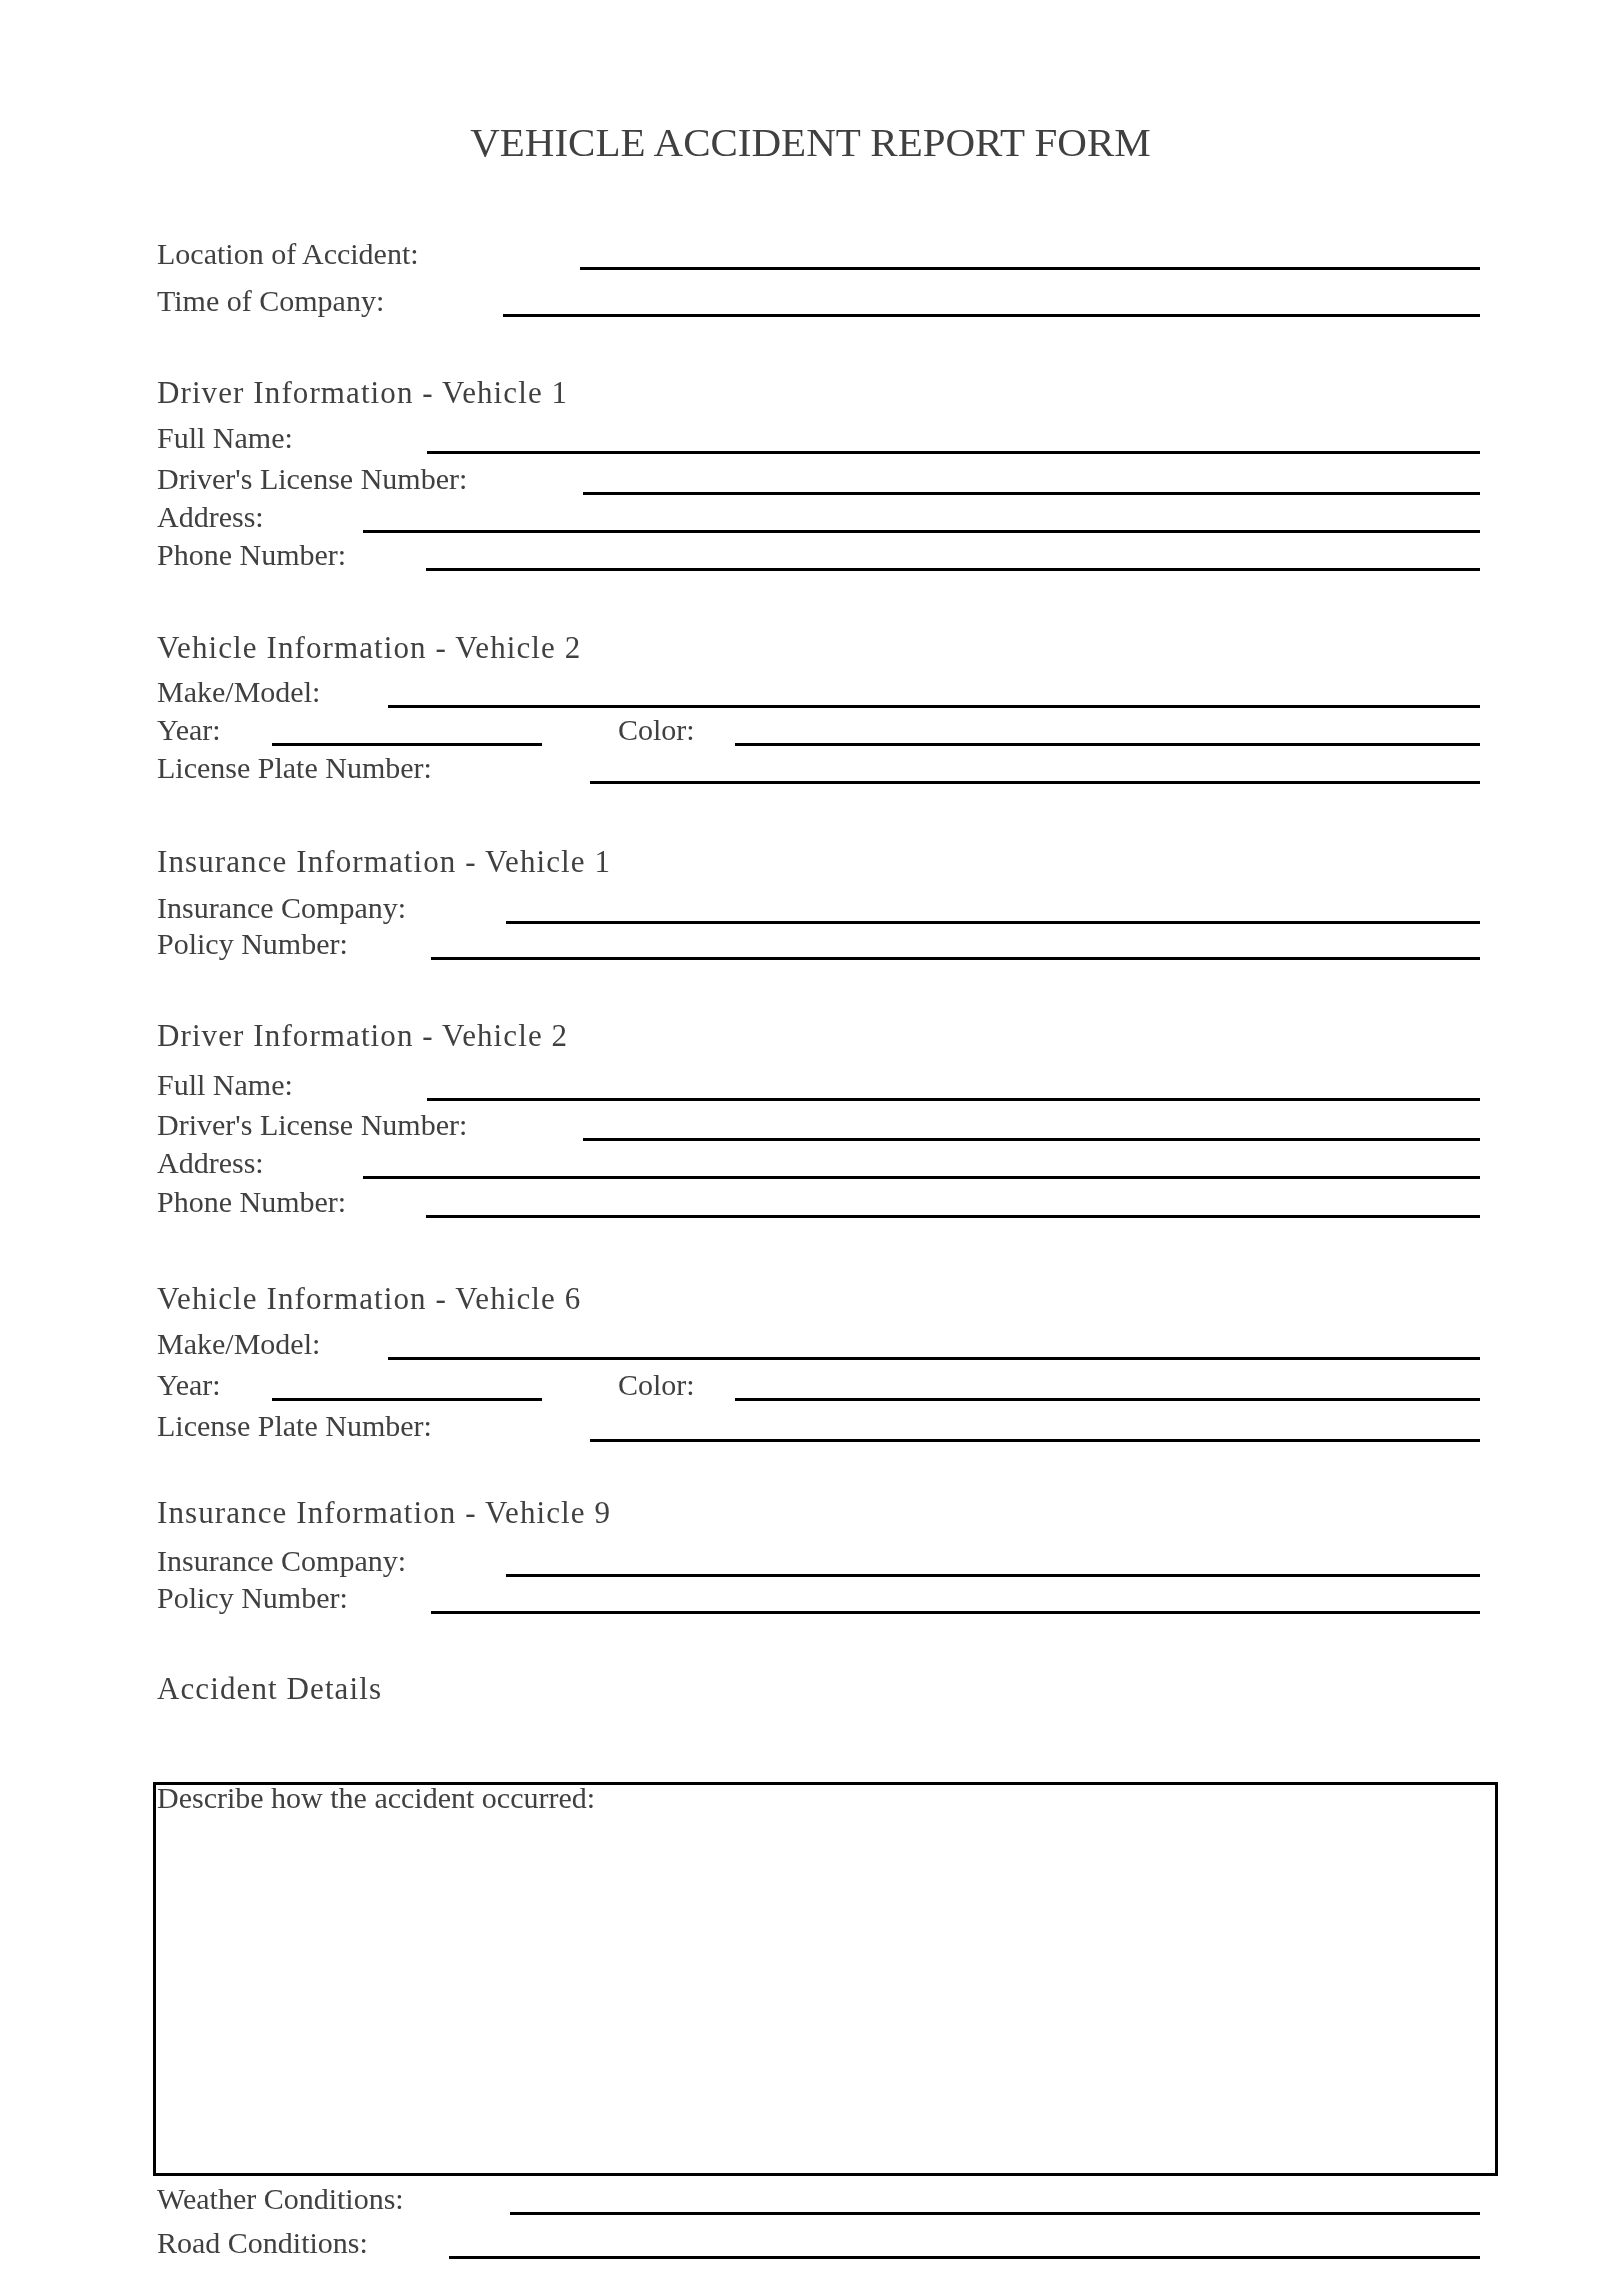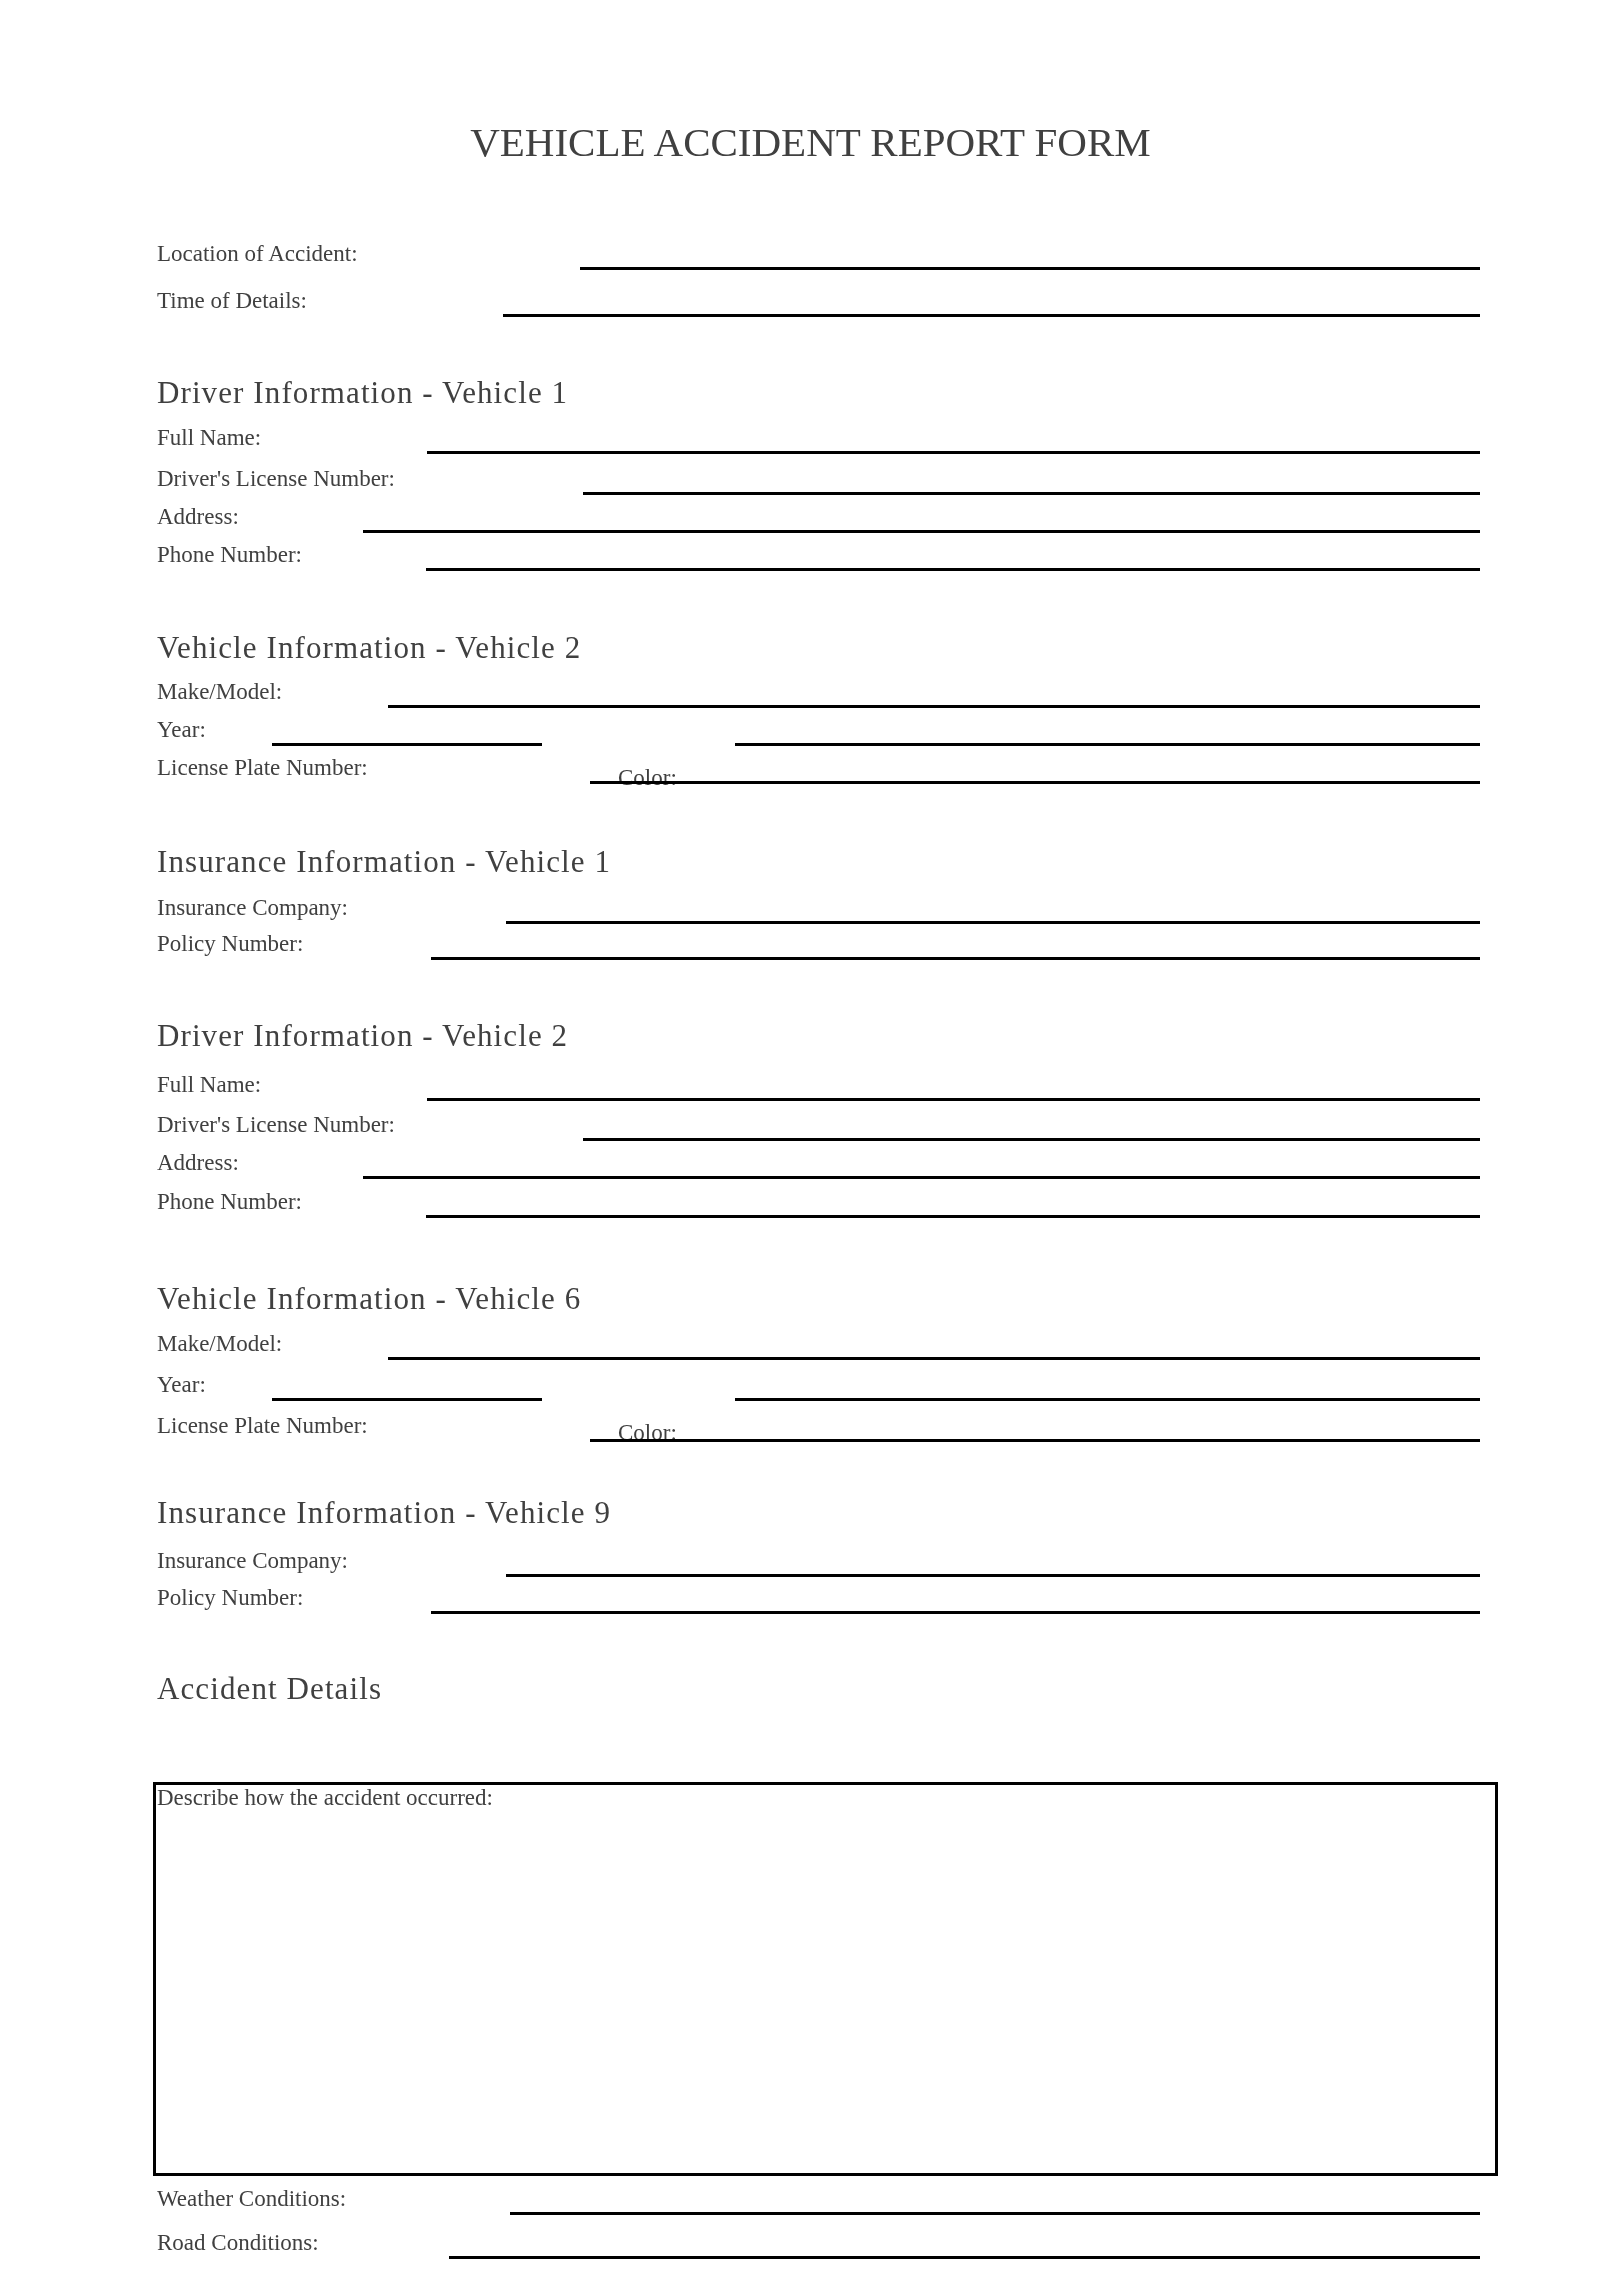--- a/index.html
+++ b/index.html
@@ -34,24 +34,23 @@
     letter-spacing: 1.1px;
     white-space: nowrap;
   }
   .row {
     position: absolute;
     left: 157px;
     width: 1323px;
     height: 33px;
   }
   .lbl {
-    font-size: 23px;
+    font-size: 30px;
     line-height: 33px;
     white-space: nowrap;
-    margin-top: 48px;
   }
   .lbl.abs {
     position: absolute;
     top: 0;
   }
   .line {
     position: absolute;
     top: 30px;
     height: 0;
     border-top: 3.9px solid #000000;
@@ -76,21 +75,21 @@
 
 <div class="page">
 
   <div class="title">VEHICLE ACCIDENT REPORT FORM</div>
 
   <div class="row" style="top:237px">
     <span class="lbl">Location of Accident:</span>
     <div class="line" style="left:423px;right:0"></div>
   </div>
   <div class="row" style="top:284px">
-    <span class="lbl">Time of Details:</span>
+    <span class="lbl">Time of Company:</span>
     <div class="line" style="left:346px;right:0"></div>
   </div>
 
   <div class="heading" style="top:376px">Driver Information - Vehicle 1</div>
   <div class="row" style="top:421px">
     <span class="lbl">Full Name:</span>
     <div class="line" style="left:270px;right:0"></div>
   </div>
   <div class="row" style="top:462px">
     <span class="lbl">Driver's License Number:</span>

